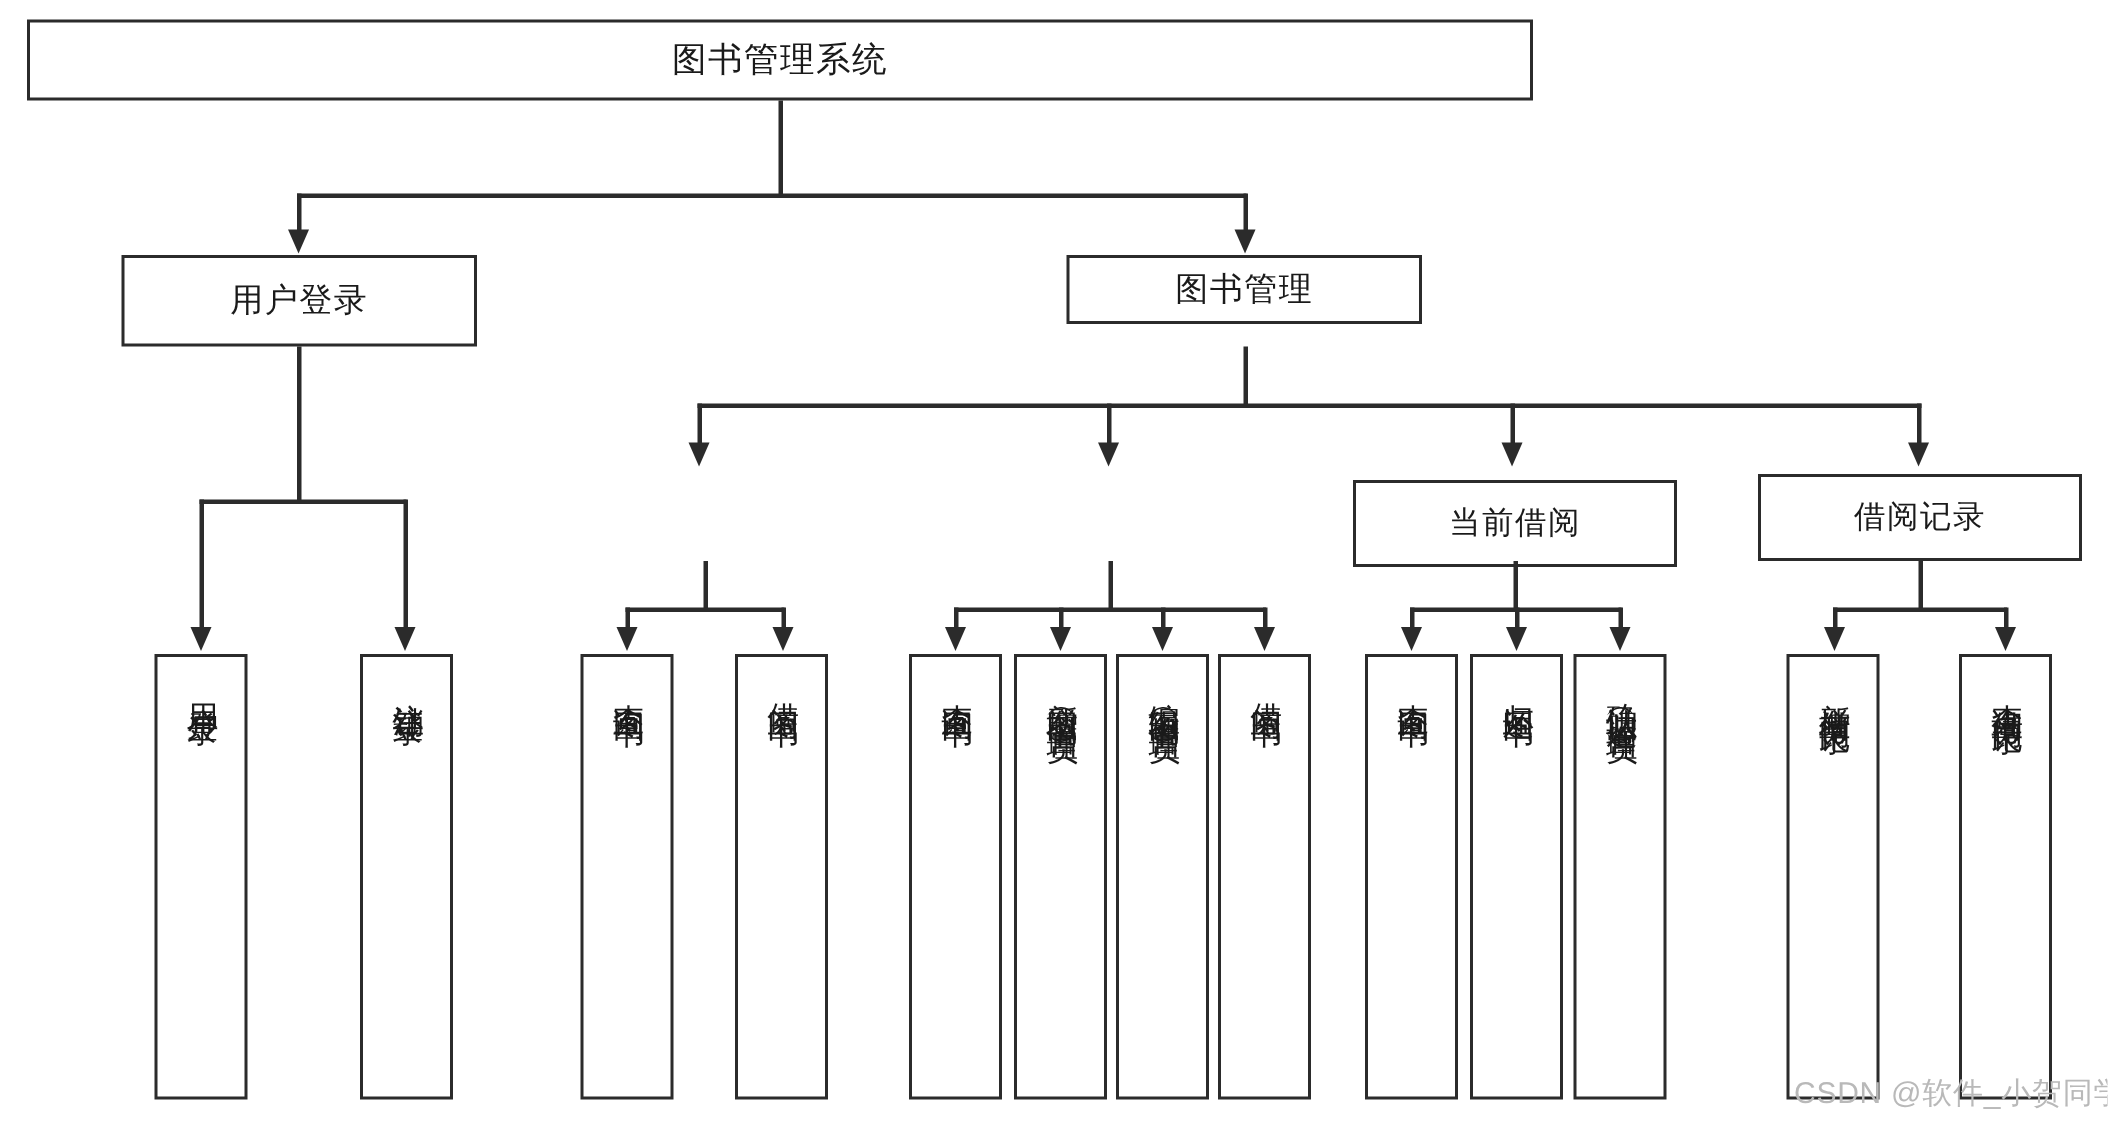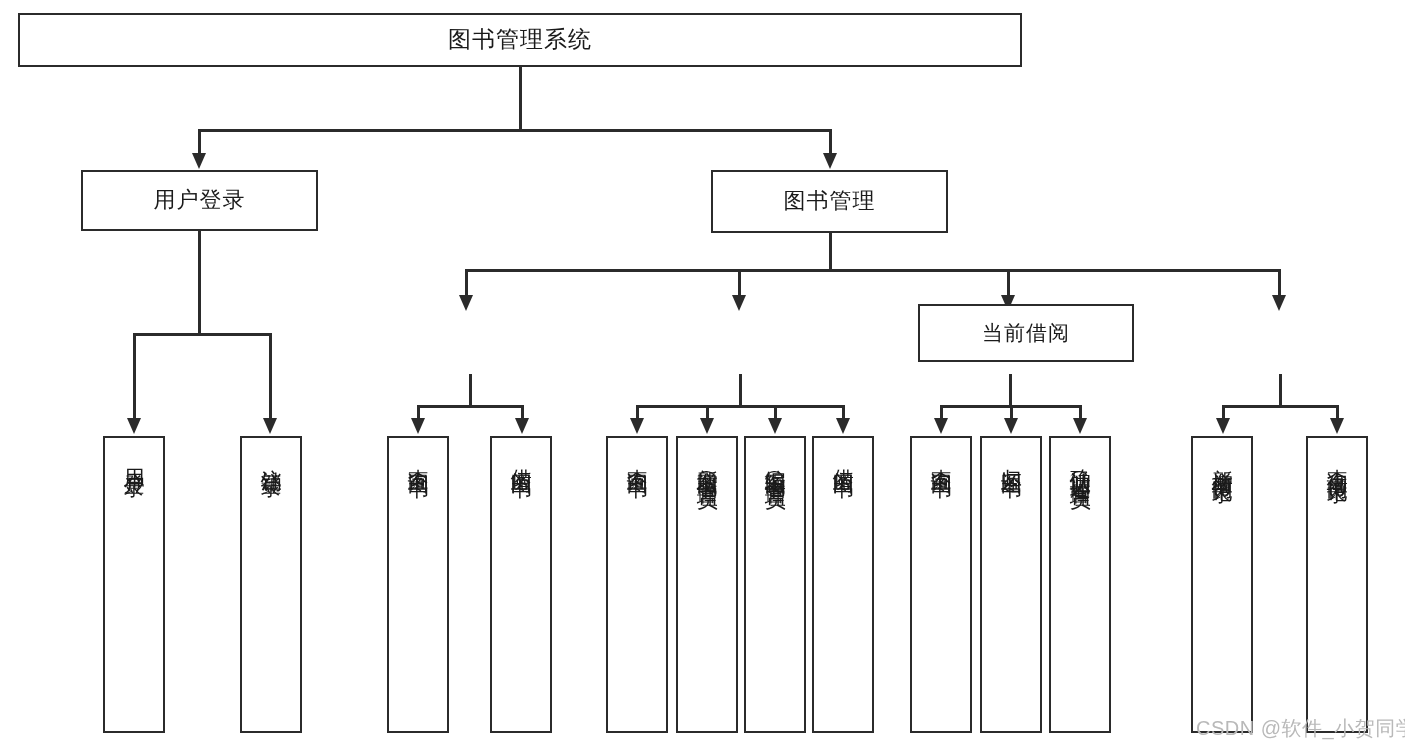--- a/index.html
+++ b/index.html
@@ -96,21 +96,21 @@
   <div class="ln vln" style="left:198px; top:129px; height:26px;"></div>
   <div class="arrow" style="left:192px; top:153px;"></div>
 
   <div class="ln vln" style="left:829px; top:129px; height:26px;"></div>
   <div class="arrow" style="left:823px; top:153px;"></div>
 
   <div class="node mid" style="left:81px; top:170px; width:237px; height:61px;">
     <span class="label">用户登录</span>
   </div>
 
-  <div class="node mid" style="left:711px; top:170px; width:237px; height:63px;">
+  <div class="node mid" style="left:711px; top:170px; width:237px; height:46px;">
     <span class="label">图书管理</span>
   </div>
 
   <div class="ln vln" style="left:198px; top:231px; height:104px;"></div>
   <div class="ln hln" style="left:133px; top:333px; width:138px;"></div>
 
   <div class="ln vln" style="left:133px; top:333px; height:87px;"></div>
   <div class="arrow" style="left:127px; top:418px;"></div>
 
   <div class="ln vln" style="left:269px; top:333px; height:87px;"></div>
@@ -126,24 +126,27 @@
   <div class="arrow" style="left:732px; top:295px;"></div>
 
   <div class="ln vln" style="left:1007px; top:269px; height:28px;"></div>
   <div class="arrow" style="left:1001px; top:295px;"></div>
 
   <div class="ln vln" style="left:1278px; top:269px; height:28px;"></div>
   <div class="arrow" style="left:1272px; top:295px;"></div>
 
 
 
-  <div class="node sub" style="left:902px; top:304px; width:216px; height:58px;margin-left:16px;">
+  <div class="node sub" style="left:902px; top:320px; width:216px; height:58px;">
     <span class="label">当前借阅</span>
   </div>
 
+  <div class="node sub" style="left:1172px; top:316px; width:216px; height:58px;">
+    <span class="label">借阅记录</span>
+  </div>
 
   <div class="ln vln" style="left:469px; top:374px; height:33px;"></div>
   <div class="ln hln" style="left:417px; top:405px; width:106px;"></div>
   <div class="ln vln" style="left:417px; top:405px; height:15px;"></div>
   <div class="arrow" style="left:411px; top:418px;"></div>
   <div class="ln vln" style="left:521px; top:405px; height:15px;"></div>
   <div class="arrow" style="left:515px; top:418px;"></div>
 
   <div class="ln vln" style="left:739px; top:374px; height:33px;"></div>
   <div class="ln hln" style="left:636px; top:405px; width:208px;"></div>

